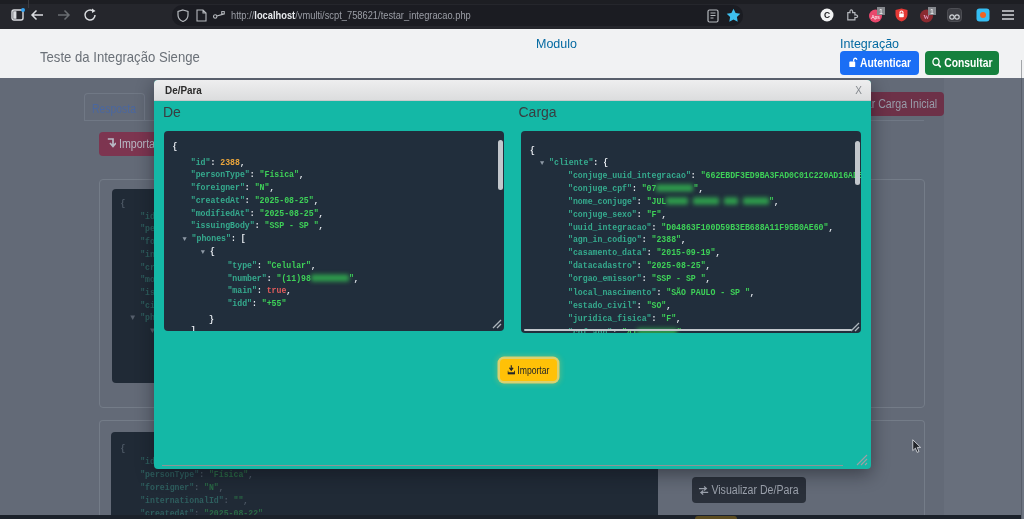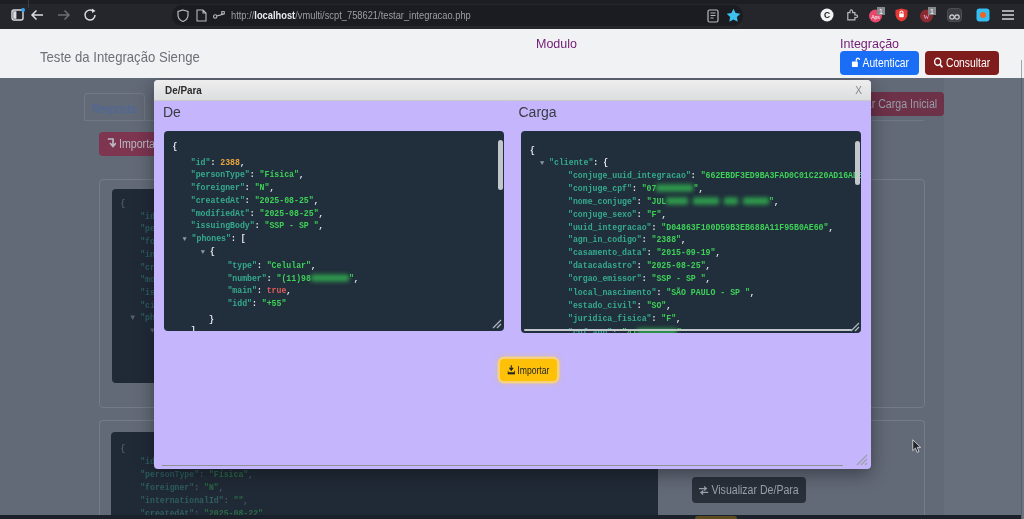--- a/index.html
+++ b/index.html
@@ -11,35 +11,35 @@
 #chrome { position:absolute; top:0; left:0; width:1024px; height:29px; background:#25262c; }
 #chrome .topstrip { position:absolute; top:0; left:0; width:1024px; height:4px; background:#1d1e23; }
 .cicon { position:absolute; }
 #urlbar { position:absolute; left:172px; top:5px; width:571px; height:20.5px; background:#1b1c22; border-radius:10px; }
 #urltext { position:absolute; left:231px; top:9px; font-size:11.5px; color:#9b9ea6; white-space:nowrap; transform:scaleX(0.81); transform-origin:left center; }
 #urltext b { color:#e8eaed; font-weight:bold; }
 
 
 #pagehead { position:absolute; top:29px; left:0; width:1024px; height:49px; background:#f1f2f3; }
 #ptitle { position:absolute; left:40px; top:19px; font-size:15px; color:#6b7178; transform:scaleX(0.875); transform-origin:left center; }
-.flabel { position:absolute; font-size:12.5px; color:#701a75; }
+.flabel { position:absolute; font-size:12.5px; color:#0369a1; }
 #modselect { position:absolute; left:537px; top:22px; width:253px; height:24px; background:#fff; border:1px solid #dfe2e6; border-radius:4px; font-size:13px; color:#212529; line-height:22px; padding-left:10px; }
-.hbtn { position:absolute; top:22px; height:24px; border-radius:4px; color:#fff; font-size:12px; line-height:24px; text-align:center; }
+.hbtn { position:absolute; top:22px; height:24px; border-radius:4px; color:#fff; font-size:12px; line-height:24px; text-align:center;font-weight:bold; }
 .hbtn .in { display:inline-block; transform:scaleX(0.86); transform-origin:center; white-space:nowrap; }
 #btn-aut { left:840px; width:79px; background:#1a6ef5; }
-#btn-con { left:925px; width:74px; background:#7f1d1d; }
+#btn-con { left:925px; width:74px; background:#15803d; }
 
 
 .dim-card { position:absolute; border:1px solid #747c88; border-radius:4px; }
 .dkblock { position:absolute; background:#202a36; border-radius:4px; overflow:hidden; }
 .dimjson { font-family:"Liberation Mono", monospace; font-size:8.2px; font-weight:bold; white-space:pre; position:absolute; filter:blur(0.4px); }
 .dk { color:#2e5e5e; } .dv { color:#2a6a45; } .dp { color:#4f5a67; } .dn { color:#6d5a2a; } .da { color:#555e6b; }
 
 
-#modal { position:absolute; left:154px; top:80px; width:717px; height:389px; background:#c4b5fd; border-radius:4px; box-shadow:0 5px 18px rgba(10,14,20,0.45); }
+#modal { position:absolute; left:154px; top:80px; width:717px; height:389px; background:#14b8a6; border-radius:4px; box-shadow:0 5px 18px rgba(10,14,20,0.45); }
 #mtitle { position:absolute; left:0; top:0; width:100%; height:21px; background:linear-gradient(#eeeeef,#dcddde); border-bottom:1px solid #c9cacc; border-radius:4px 4px 0 0; }
 #mtitle .t { position:absolute; left:11px; top:4px; font-size:11px; font-weight:bold; color:#2b2b2b; transform:scaleX(0.9); transform-origin:left center; }
 #mtitle .x { position:absolute; right:9px; top:5px; font-size:10px; color:#85898e; }
 .h2 { position:absolute; font-size:14px; color:#393d41; }
 .jpanel { position:absolute; top:51px; width:340px; background:#212e3c; border-radius:4px; overflow:hidden; }
 .jline { position:absolute; font-family:"Liberation Mono", monospace; font-size:8.2px; font-weight:bold; white-space:pre; transform:translateY(-50%); filter:blur(0.3px); }
 .k { color:#35ab8e; } .v { color:#3ed158; } .p { color:#e9edf2; } .n { color:#eda73c; } .bo { color:#e05c5c;font-family:Liberation Mono, monospace; }
 .arr { color:#8e99a5; font-size:7px; }
 .blurv { display:inline-block; height:7px; border-radius:1px; background:#2f9e4c; filter:blur(2px); vertical-align:middle; }
 .sthumb { position:absolute; background:#c2c7cc; border-radius:3px; }

